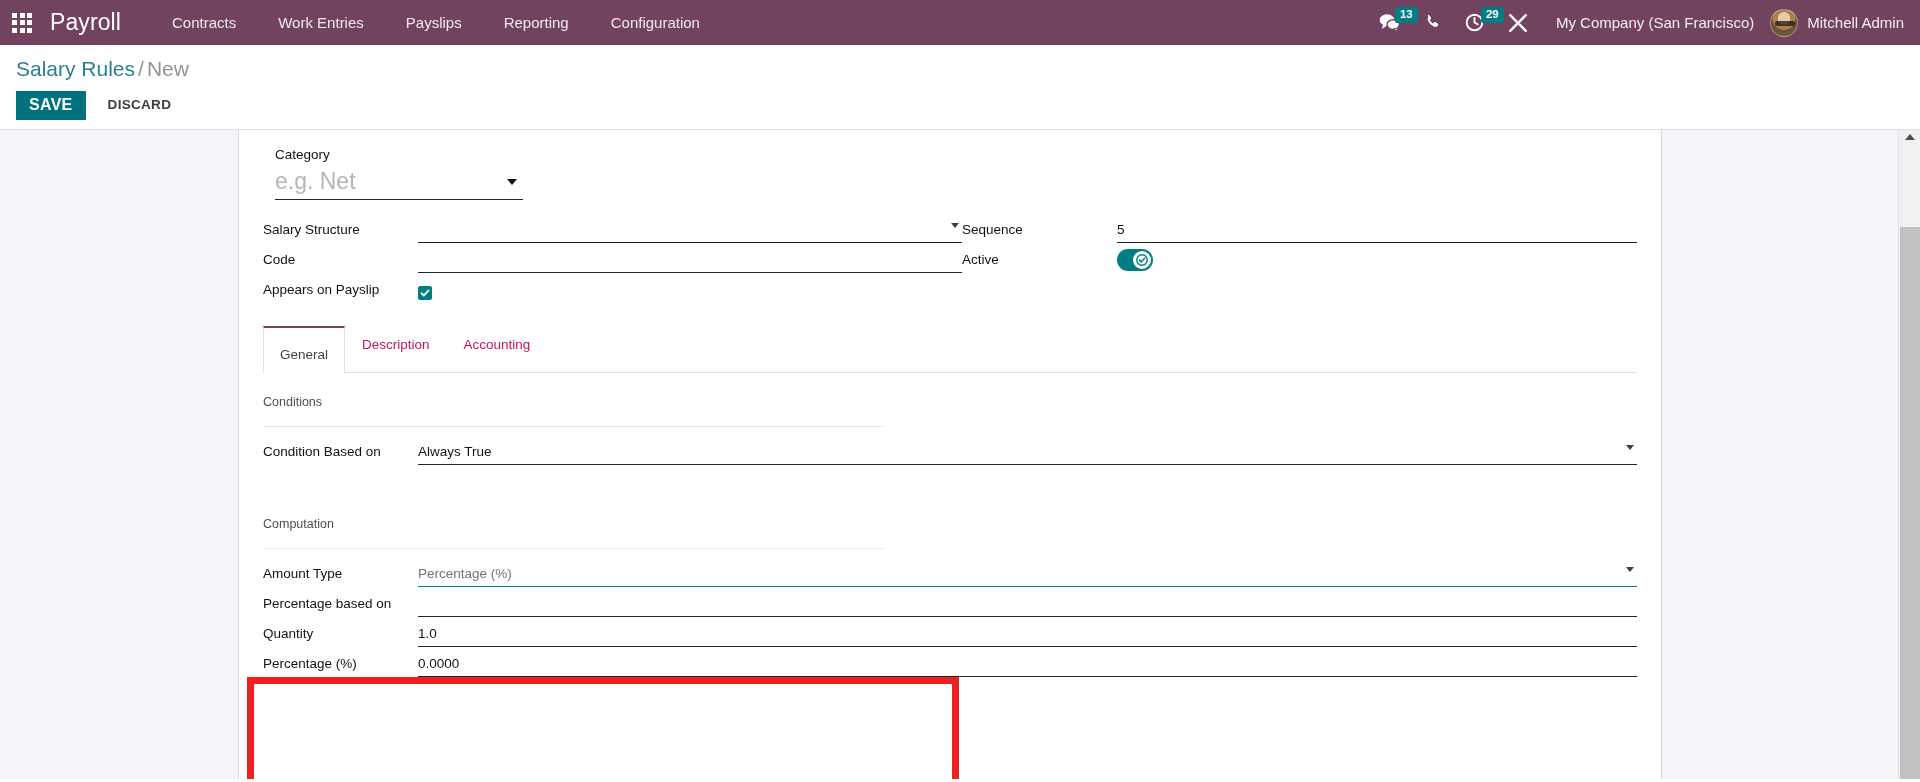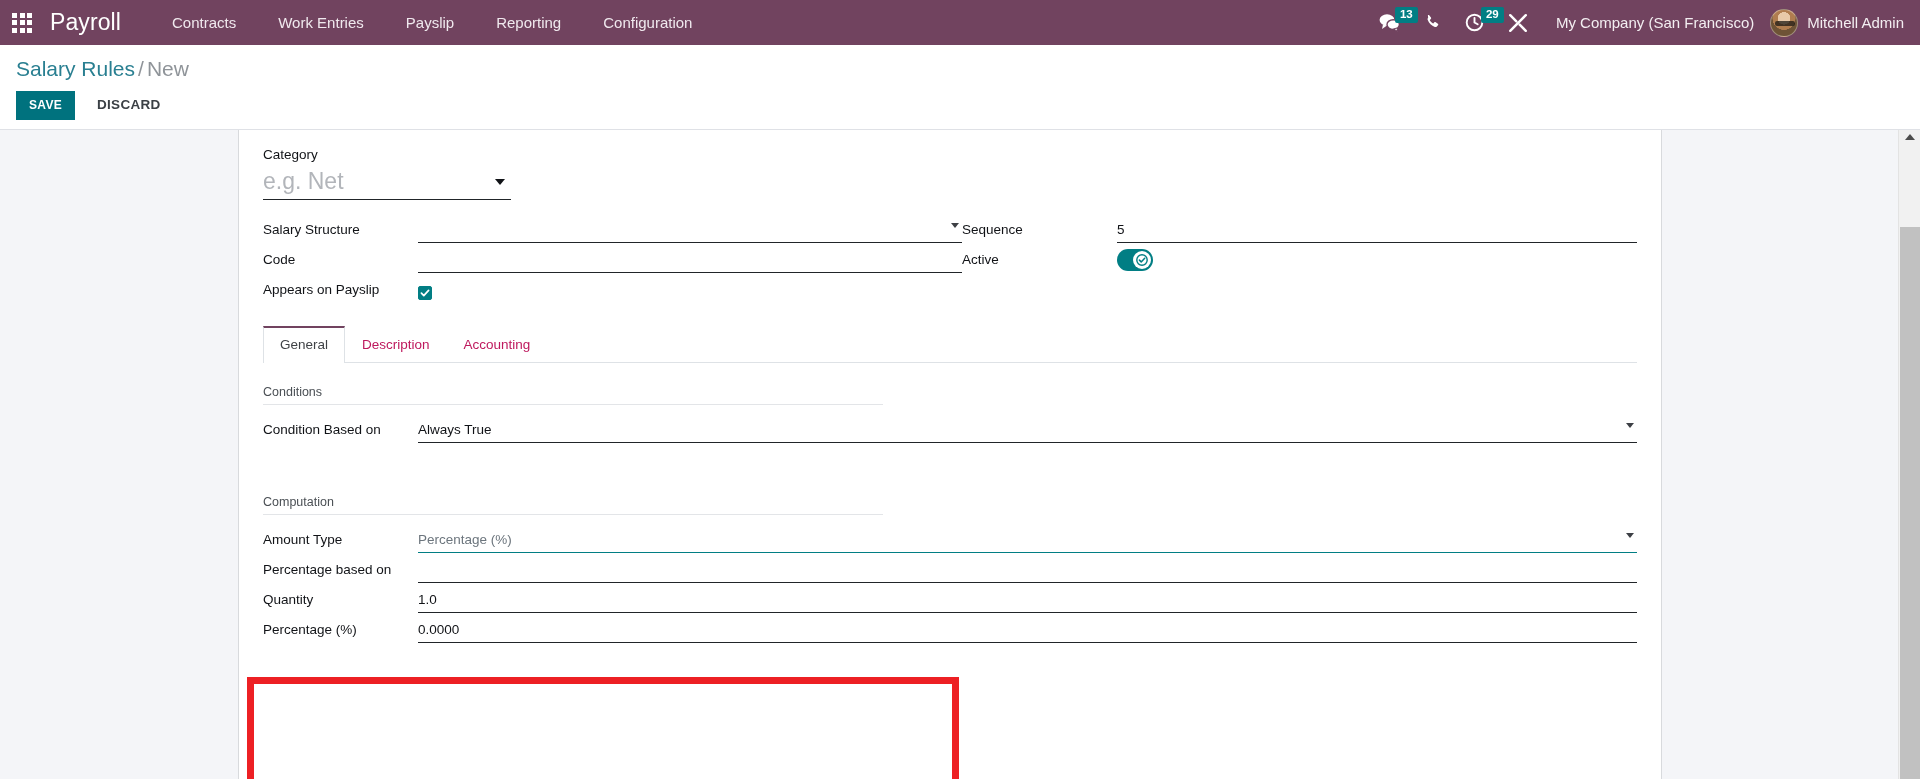--- a/index.html
+++ b/index.html
@@ -82,21 +82,21 @@
   .breadcrumb {
     font-size: 21px; padding-left: 16px; line-height: 29px;
     white-space: nowrap;
   }
   .bc-root { color: #297f91; cursor: pointer; }
   .bc-sep { color: #8f9499; padding: 0 3px; }
   .bc-current { color: #8f9499; }
   .cp-buttons { padding: 8px 0 9px 16px; display: flex; align-items: center; }
   .btn-save {
     background: #00727e; color: #ffffff;
-    font-size: 12px; font-weight: 700; letter-spacing: .3px;
+    font-size: 16px; font-weight: 700; letter-spacing: .3px;
     padding: 7px 13px 8px; border: 0; cursor: pointer;
     line-height: 14px;
   }
   .btn-discard {
     color: #3b4045; background: transparent; border: 0;
     font-size: 13.5px; font-weight: 700; letter-spacing: .3px;
     padding: 7px 13px 8px; margin-left: 9px; cursor: pointer;
     line-height: 14px;
   }
 
@@ -113,21 +113,21 @@
     position: absolute; left: 238px; top: 0;
     width: 1424px; background: #ffffff;
     border-right: 1px solid #d8dadd;
     border-left: 1px solid #d8dadd;
     min-height: 650px;
     padding: 16px 0 0 0;
   }
   .sheet-inner { padding: 0 24px 0 24px; }
 
   
-  .oe-title { margin: 0 0 14px 0; }
+  .oe-title { margin: 0 0 14px 12px; }
   .f-label-sm {
     font-size: 13.5px; color: #111317; font-weight: 400;
     line-height: 18px; margin-bottom: 1px;
   }
   .cat-input-row { width: 248px; position: relative; }
   .cat-input {
     font-size: 23px; color: #b2b5ba; line-height: 32px;
     border: 0; border-bottom: 1px solid #212529;
     width: 248px; background: transparent; outline: none;
     padding: 0 22px 2px 0; font-family: "Liberation Sans", sans-serif;
@@ -205,31 +205,31 @@
   .tab {
     font-size: 13.5px; color: #be185d;
     padding: 8px 16px 9px; cursor: pointer;
     border: 1px solid transparent; border-bottom: 0;
     margin-bottom: -1px; line-height: 19px;
   }
   .tab.active {
     color: #3f4246; background: #ffffff;
     border-color: #dee2e6 #dee2e6 #ffffff;
     border-top: 2px solid #71435f;
-    padding-top: 7px;
+    padding-top: 17px;
     text-align: center;
   }
   .tab-pane { padding: 22px 0 0 0; }
 
   
   .group { margin-bottom: 6px; position: relative; }
   .group-title {
     font-size: 12.5px; color: #4a4f54; font-weight: 400;
     border-bottom: 1px solid #e3e5e8;
-    padding-bottom: 5px; margin-bottom: 9px;
+    padding-bottom: 17px; margin-bottom: 9px;
     width: 620px;
   }
 
   
   .highlight-box {
     position: absolute;
     left: 247px; top: 547px;
     width: 712px; height: 226px;
     border: 7px solid #ed2024;
     pointer-events: none;
@@ -273,21 +273,21 @@
         <i></i>
         <i></i>
         <i></i>
     </span>
   </div>
   <div class="brand">Payroll</div>
 
   <div class="navitems">
     <div class="navitem">Contracts</div>
     <div class="navitem">Work Entries</div>
-    <div class="navitem">Payslip</div>
+    <div class="navitem">Payslips</div>
     <div class="navitem">Reporting</div>
     <div class="navitem">Configuration</div>
   </div>
 
   <div class="nav-right">
     <div class="sysicon">
       <svg width="21" height="19" viewBox="0 0 21 19">
         <ellipse cx="8" cy="7" rx="7.4" ry="5.8" fill="#fff"></ellipse>
         <path d="M4 11.5 L3 16 L8 12.6 Z" fill="#fff"></path>
         <ellipse cx="14.2" cy="11.6" rx="6.2" ry="4.9" fill="#fff" stroke="#71435f" stroke-width="1.4"></ellipse>

